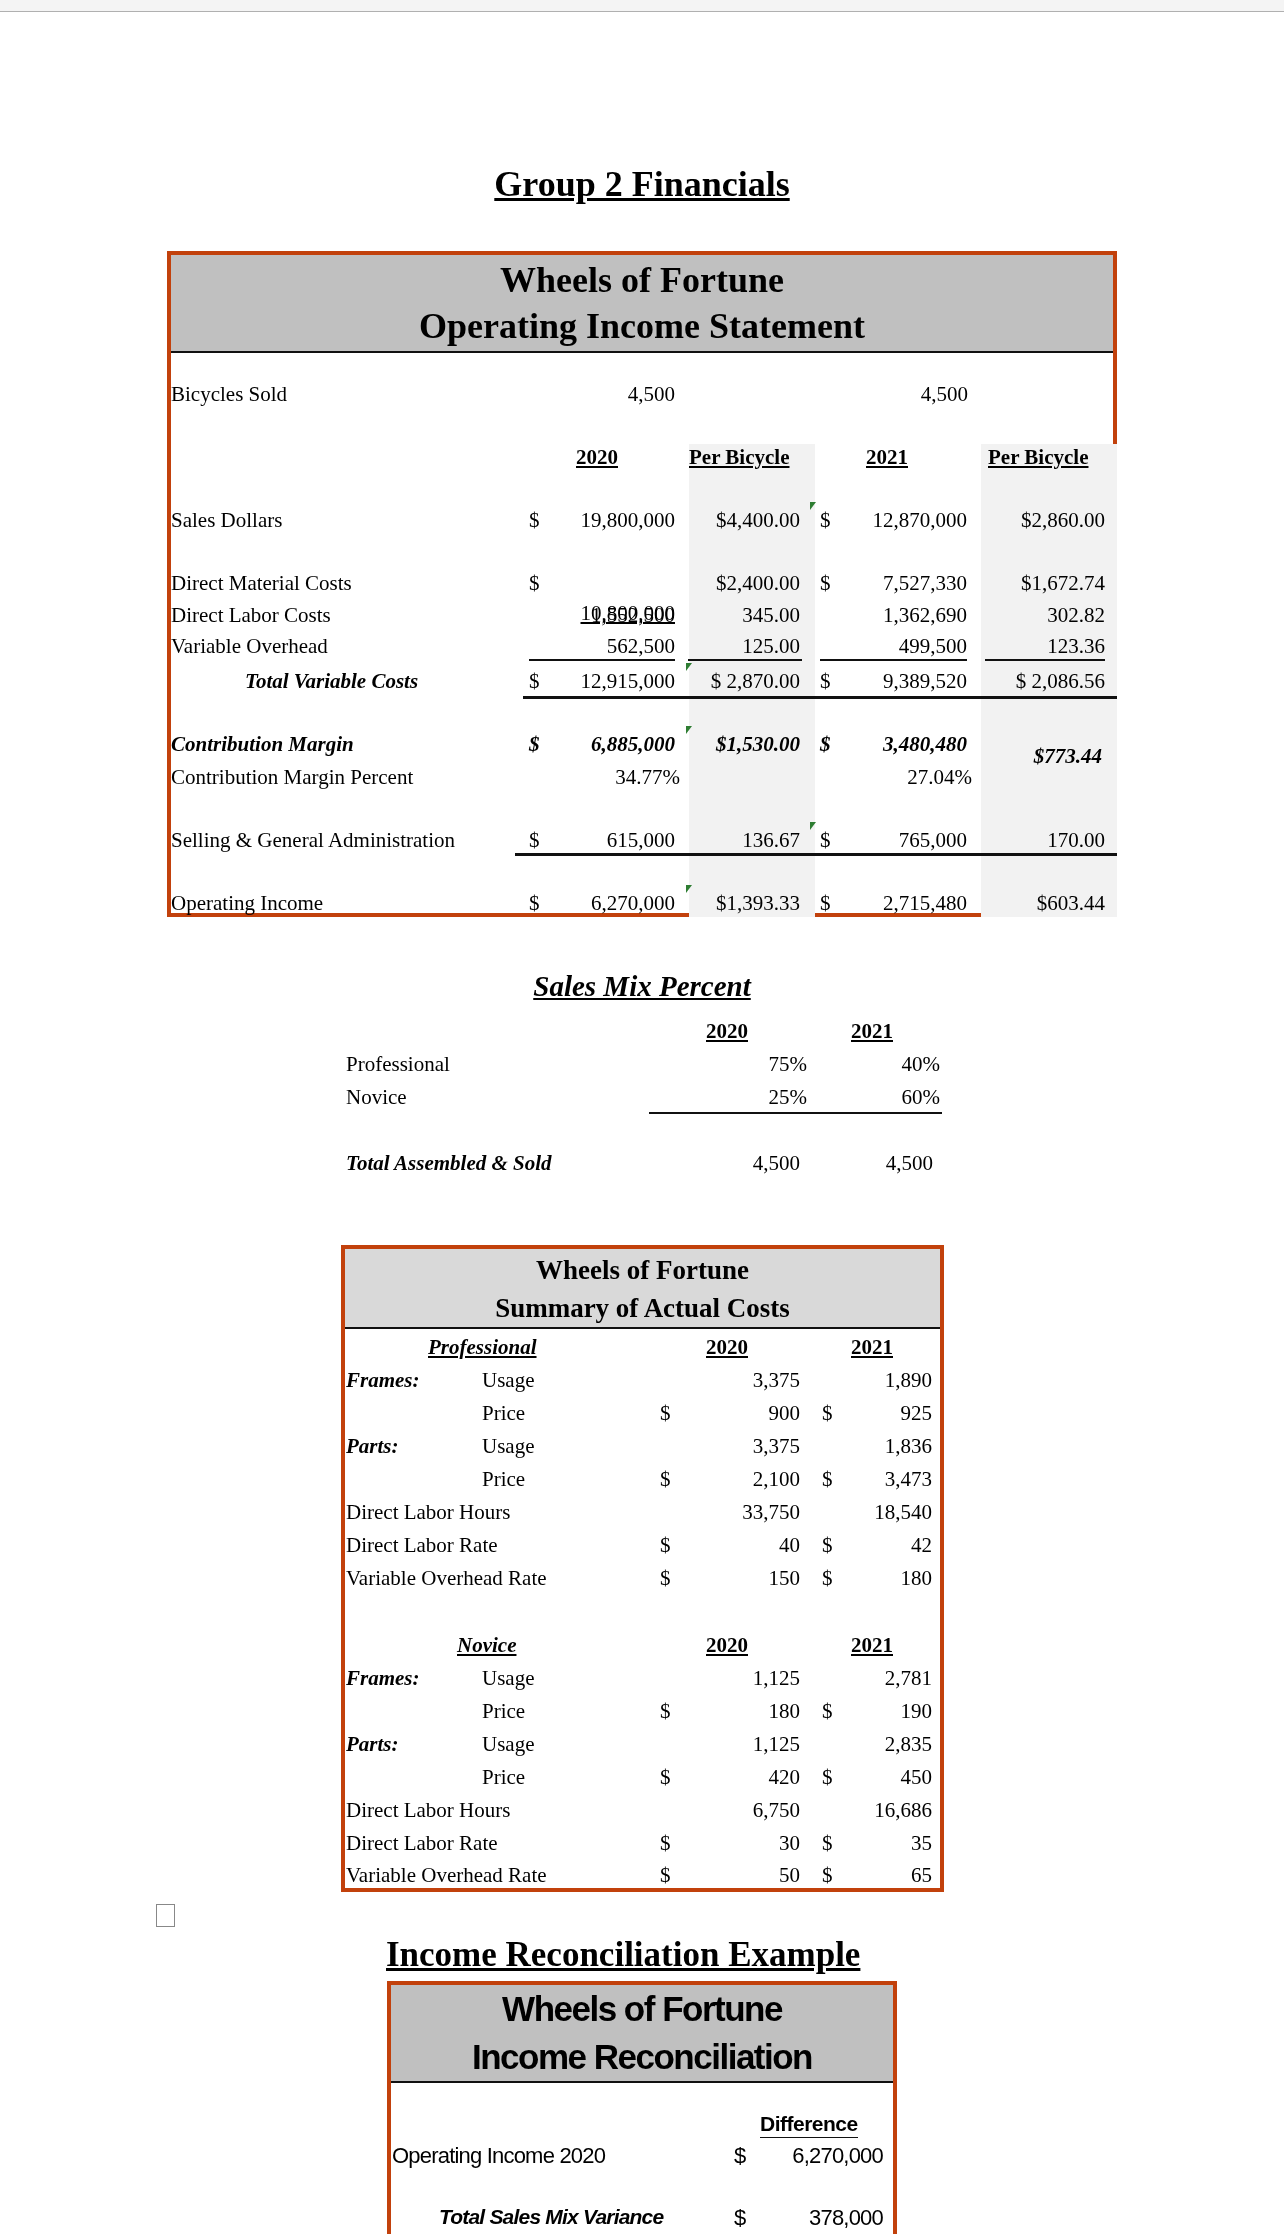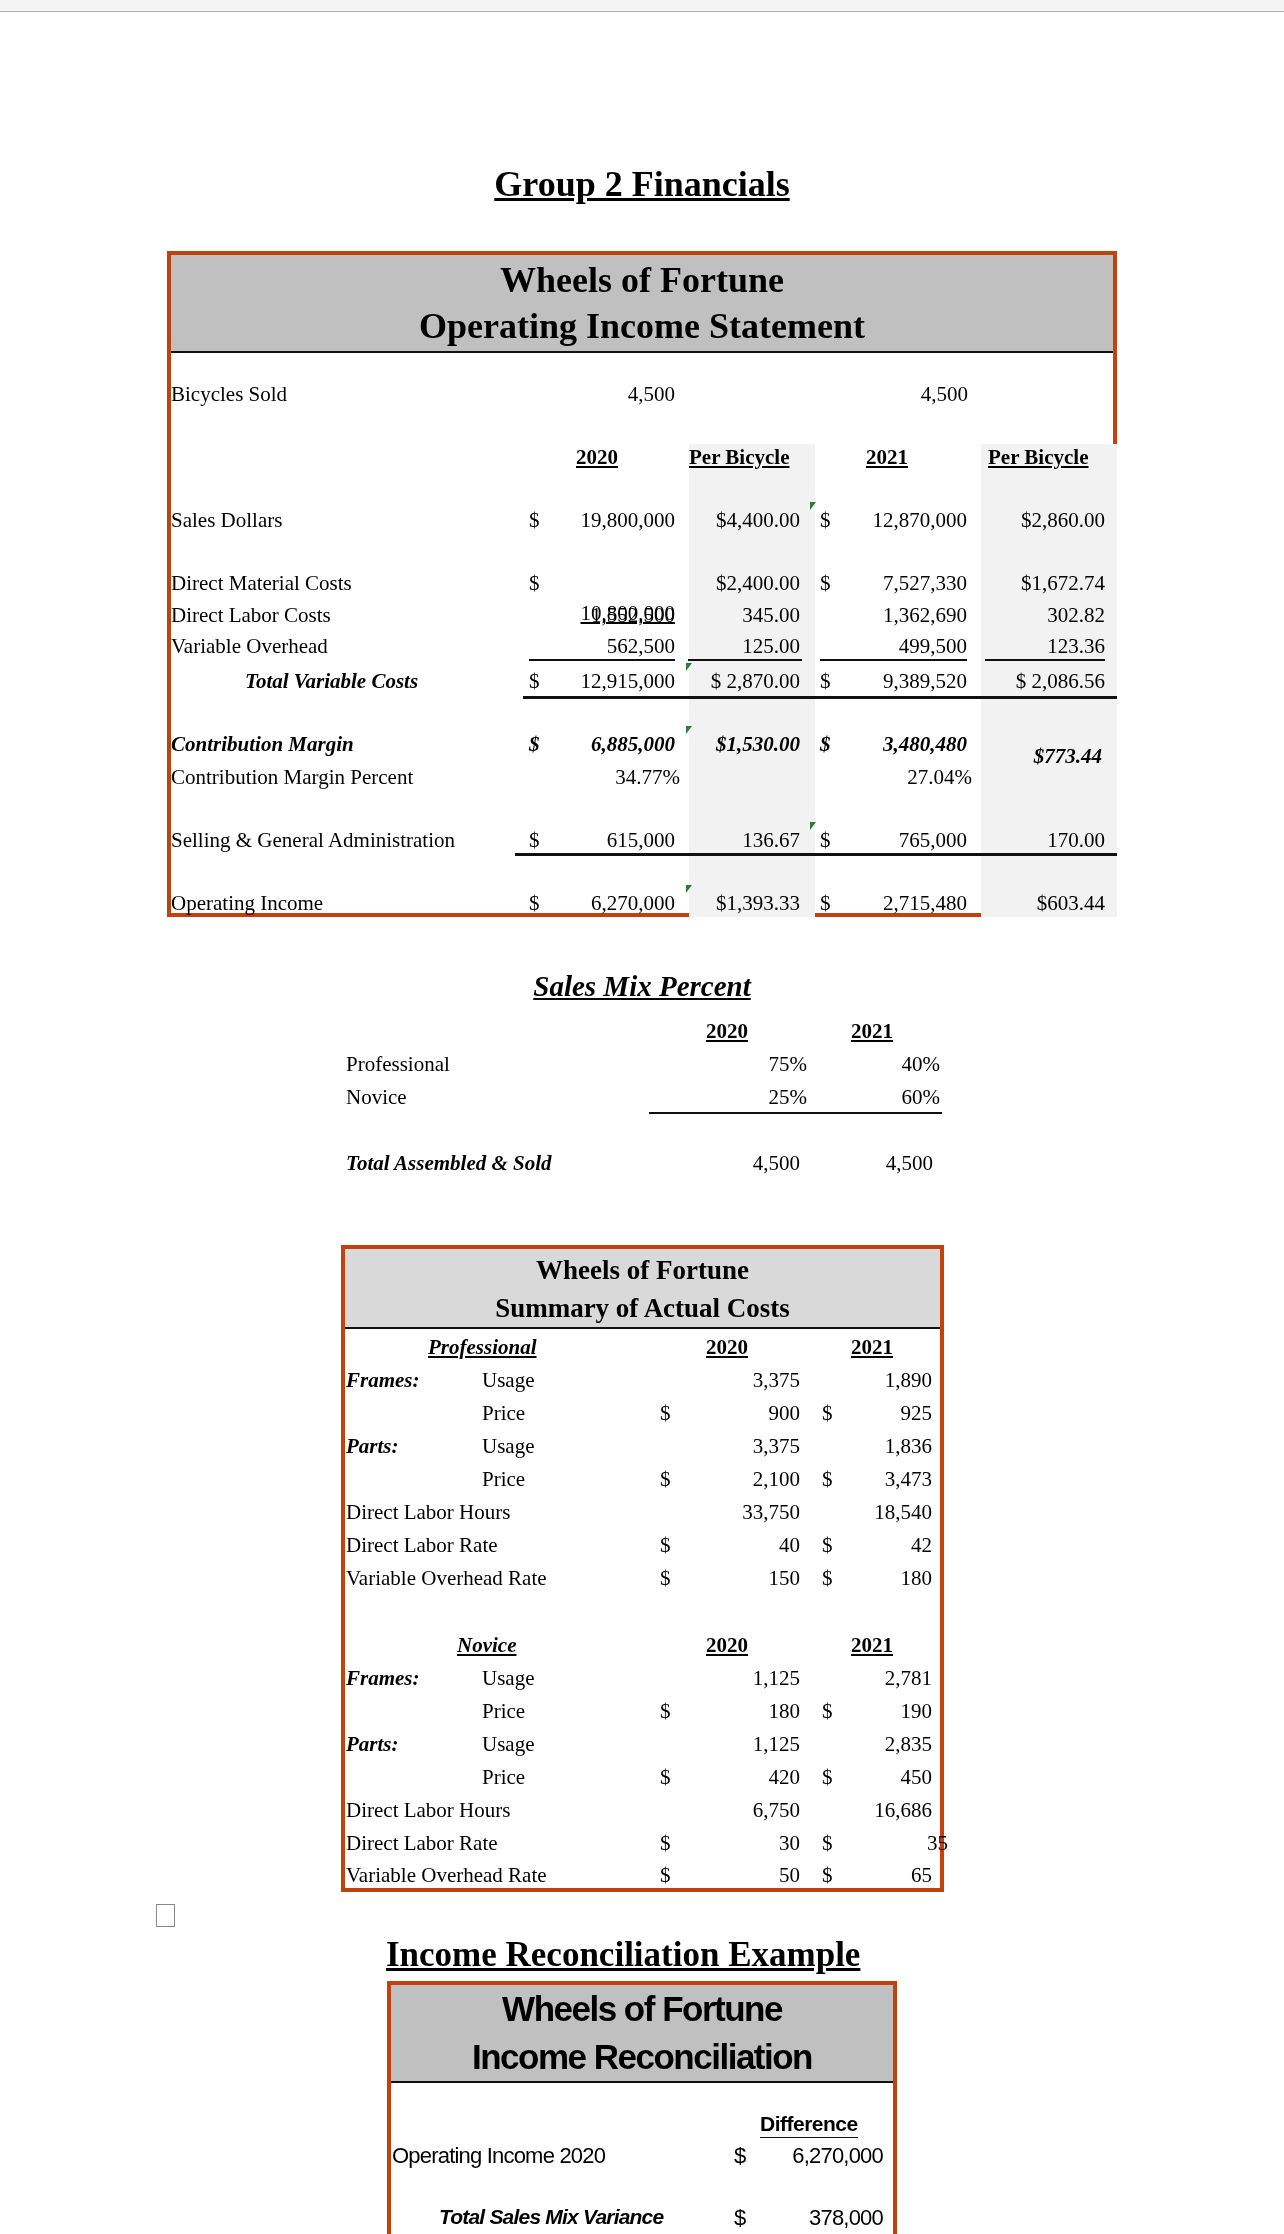--- a/index.html
+++ b/index.html
@@ -224,21 +224,21 @@
   <div class="abs num" style="left:832px; width:100px; top:1765px;">450</div>
 
   <div class="abs lbl" style="left:346px; top:1798px;">Direct Labor Hours</div>
   <div class="abs num" style="left:700px; width:100px; top:1798px;">6,750</div>
   <div class="abs num" style="left:832px; width:100px; top:1798px;">16,686</div>
 
   <div class="abs lbl" style="left:346px; top:1831px;">Direct Labor Rate</div>
   <div class="abs lbl" style="left:660px; top:1831px;">$</div>
   <div class="abs num" style="left:700px; width:100px; top:1831px;">30</div>
   <div class="abs lbl" style="left:822px; top:1831px;">$</div>
-  <div class="abs num" style="left:832px; width:100px; top:1831px;padding-left:16px;">35</div>
+  <div class="abs num" style="left:832px; width:100px; top:1831px;">35</div>
 
   <div class="abs lbl" style="left:346px; top:1863px;">Variable Overhead Rate</div>
   <div class="abs lbl" style="left:660px; top:1863px;">$</div>
   <div class="abs num" style="left:700px; width:100px; top:1863px;">50</div>
   <div class="abs lbl" style="left:822px; top:1863px;">$</div>
   <div class="abs num" style="left:832px; width:100px; top:1863px;">65</div>
 </div>
 
 <div class="cb" style="left:156px; top:1904px; width:19px; height:23px;"></div>
 

